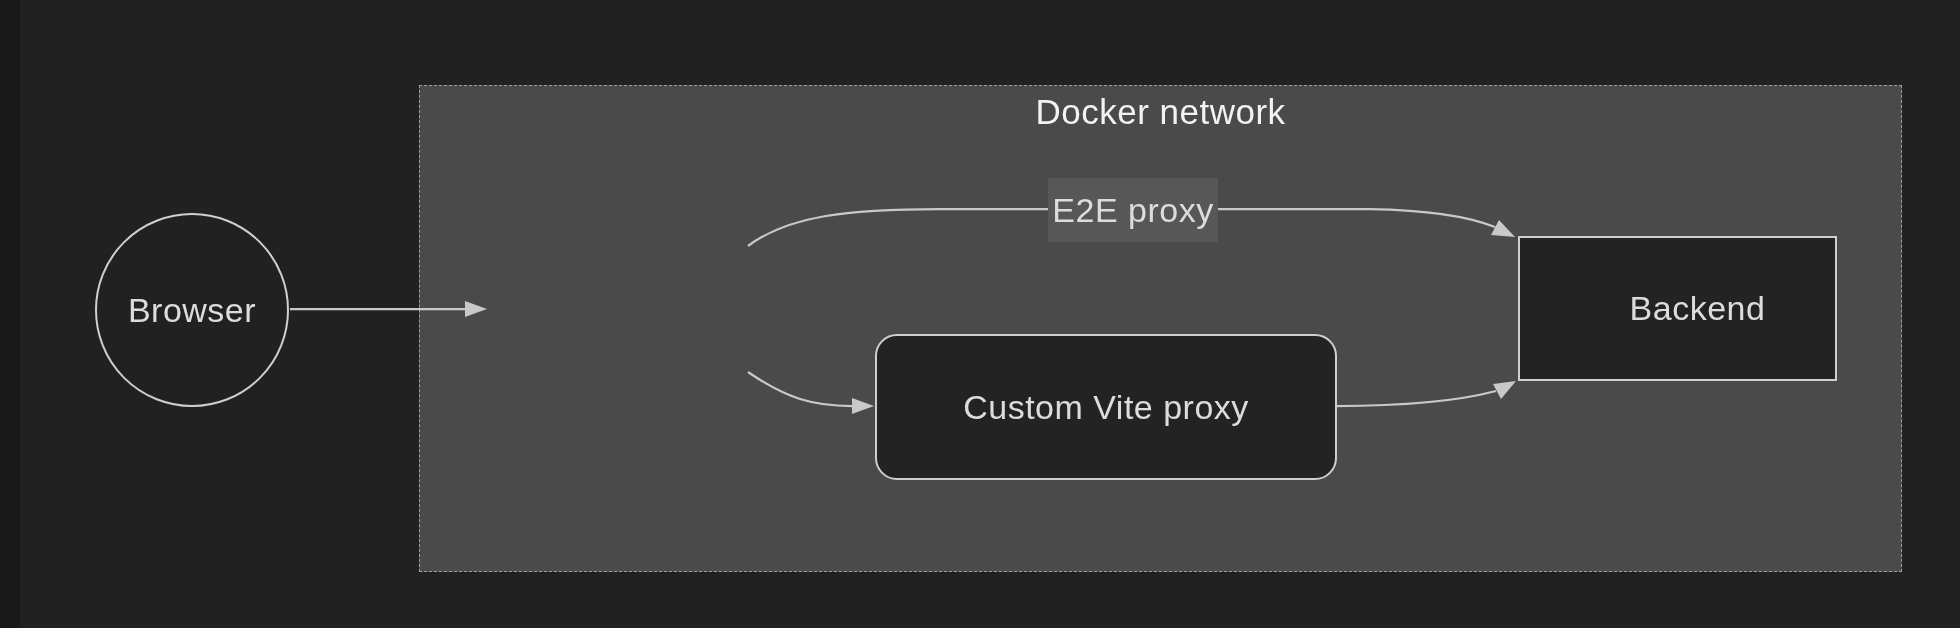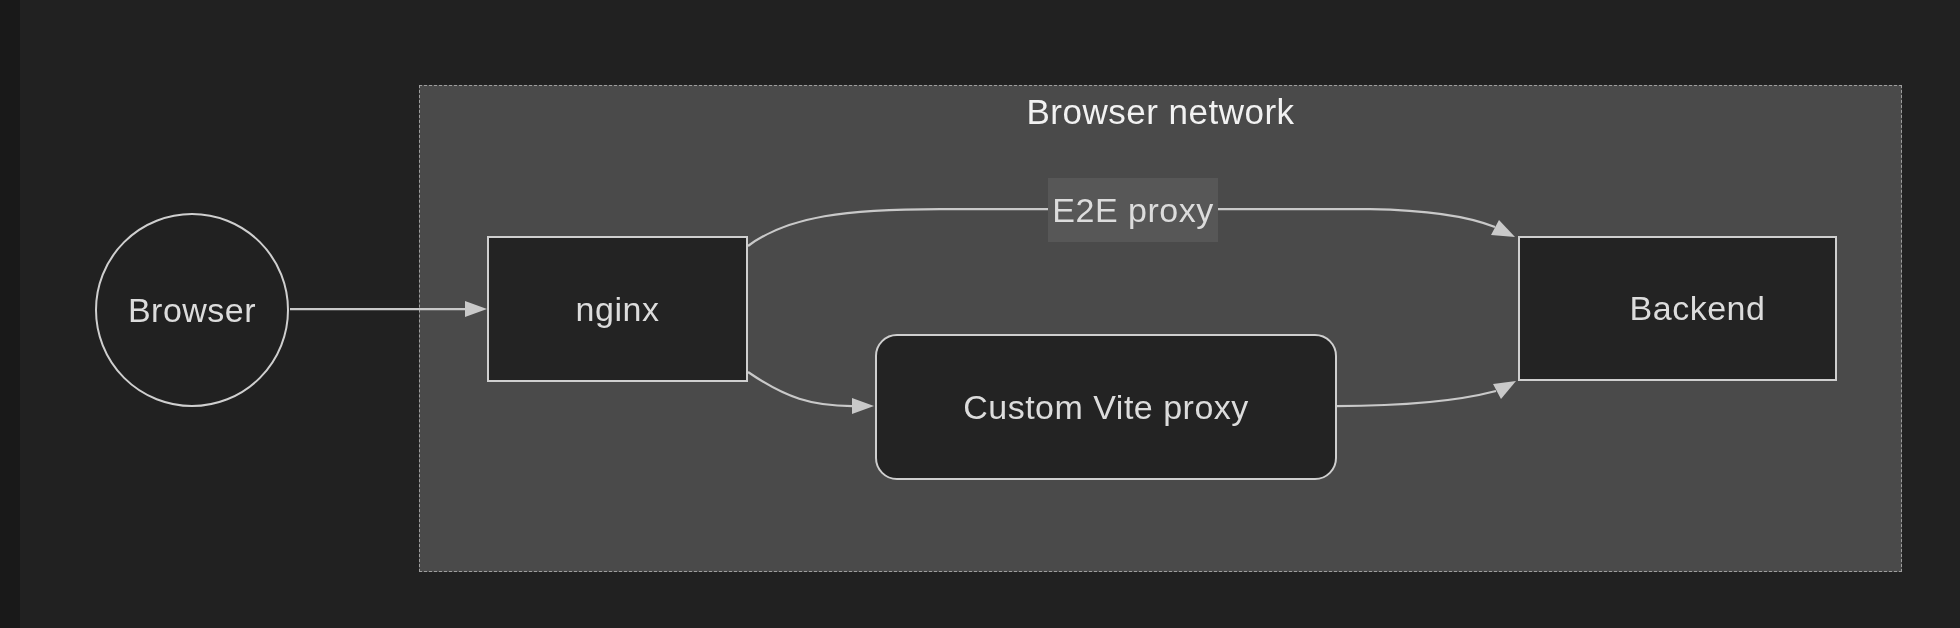--- a/index.html
+++ b/index.html
@@ -90,21 +90,21 @@
   }
 </style>
 </head>
 <body>
 
 <div class="canvas">
 
   <div class="left-strip"></div>
 
   <div class="group">
-    <div class="group-title">Browser network</div>
+    <div class="group-title">Docker network</div>
   </div>
 
   <svg class="edges-layer" viewBox="0 0 1960 628" xmlns="http://www.w3.org/2000/svg">
 
     <path d="M 290 309 H 466"></path>
     <polygon points="487,309 465,301 465,317"></polygon>
 
     <path d="M 748 246 C 788 216 848 209 940 209 H 1370 C 1430 210 1468 216 1495 227"></path>
     <polygon points="1515,237 1491,235 1499,220"></polygon>
 
@@ -114,23 +114,20 @@
     <path d="M 1336 406 C 1410 406 1458 401 1496 391"></path>
     <polygon points="1516,381 1501,399 1493,384"></polygon>
   </svg>
 
   <div class="edge-label">E2E proxy</div>
 
   <div class="node node-browser">
     <span>Browser</span>
   </div>
 
-  <div class="node node-nginx">
-    <span>nginx</span>
-  </div>
 
   <div class="node node-proxy">
     <span>Custom Vite proxy</span>
   </div>
 
   <div class="node node-backend">
     <span>Backend</span>
   </div>
 
 </div>

